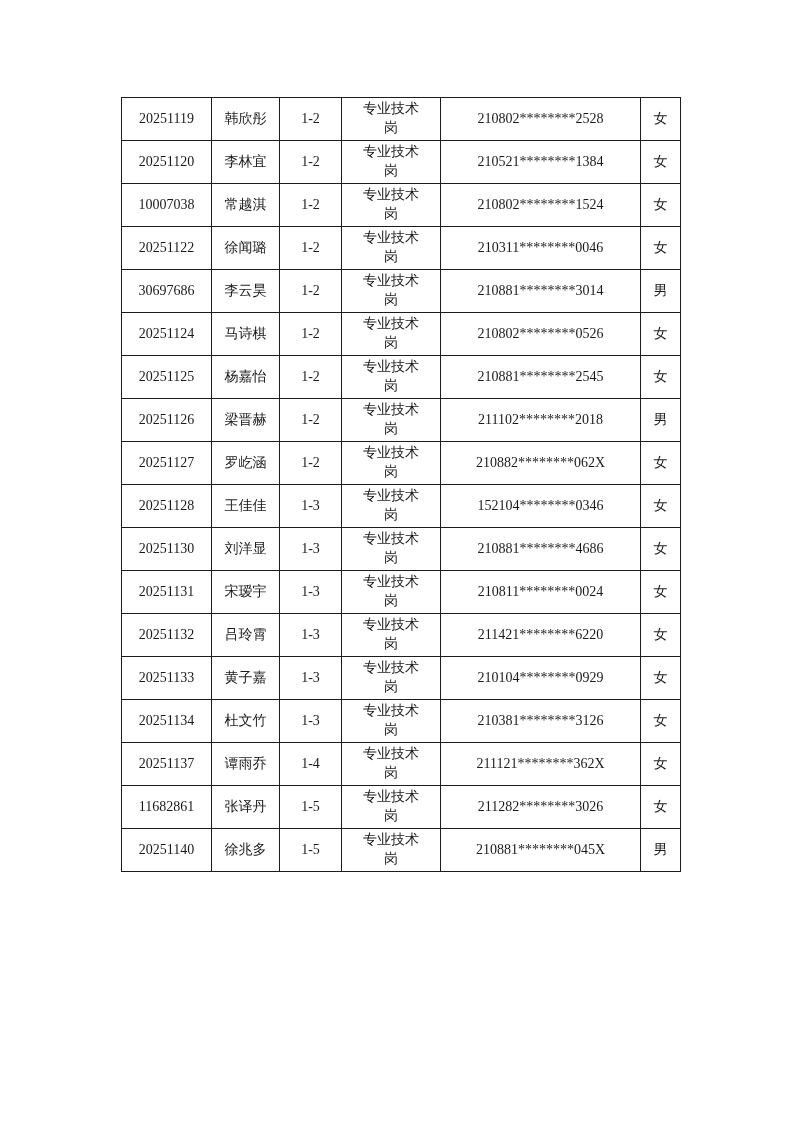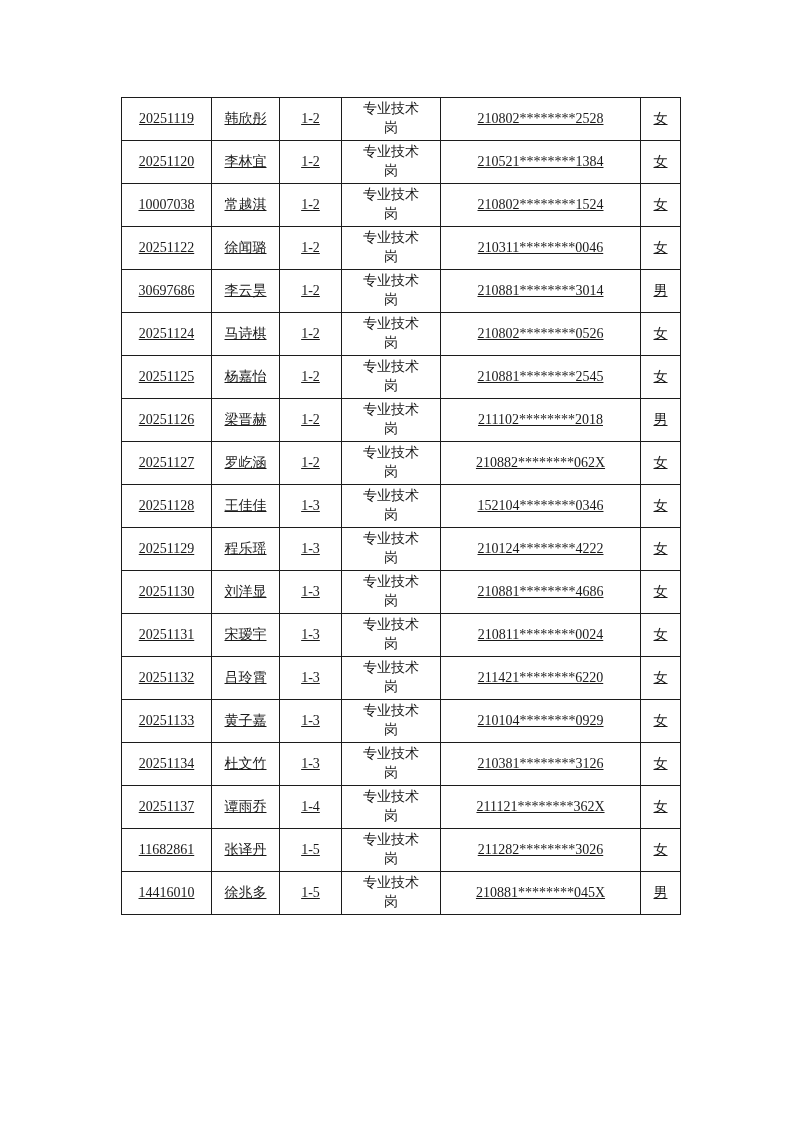--- a/index.html
+++ b/index.html
@@ -16,21 +16,20 @@
     font-family: "Liberation Serif", "DejaVu Serif", serif;
     color: #1a1a1a;
   }
   table.roster {
     position: absolute;
     left: 121px;
     top: 97px;
     width: 559px;
     border-collapse: collapse;
     table-layout: fixed;
-    text-decoration: underline;
   }
   table.roster td {
     border: 1px solid #1c1c1c;
     text-align: center;
     vertical-align: middle;
     height: 42px;
     padding: 0 2px;
     font-size: 14px;
     line-height: 1.35;
     color: #1a1a1a;
@@ -148,28 +147,20 @@
 
         <tr>
           <td>20251128</td>
           <td>王佳佳</td>
           <td>1-3</td>
           <td><span class="wrap-4">专业技术岗</span></td>
           <td>152104********0346</td>
           <td>女</td>
         </tr>
 
-        <tr>
-          <td>20251129</td>
-          <td>程乐瑶</td>
-          <td>1-3</td>
-          <td><span class="wrap-4">专业技术岗</span></td>
-          <td>210124********4222</td>
-          <td>女</td>
-        </tr>
 
         <tr>
           <td>20251130</td>
           <td>刘洋显</td>
           <td>1-3</td>
           <td><span class="wrap-4">专业技术岗</span></td>
           <td>210881********4686</td>
           <td>女</td>
         </tr>
 
@@ -224,21 +215,21 @@
         <tr>
           <td>11682861</td>
           <td>张译丹</td>
           <td>1-5</td>
           <td><span class="wrap-4">专业技术岗</span></td>
           <td>211282********3026</td>
           <td>女</td>
         </tr>
 
         <tr>
-          <td>14416010</td>
+          <td>20251140</td>
           <td>徐兆多</td>
           <td>1-5</td>
           <td><span class="wrap-4">专业技术岗</span></td>
           <td>210881********045X</td>
           <td>男</td>
         </tr>
 
     </tbody>
   </table>
 </div>

